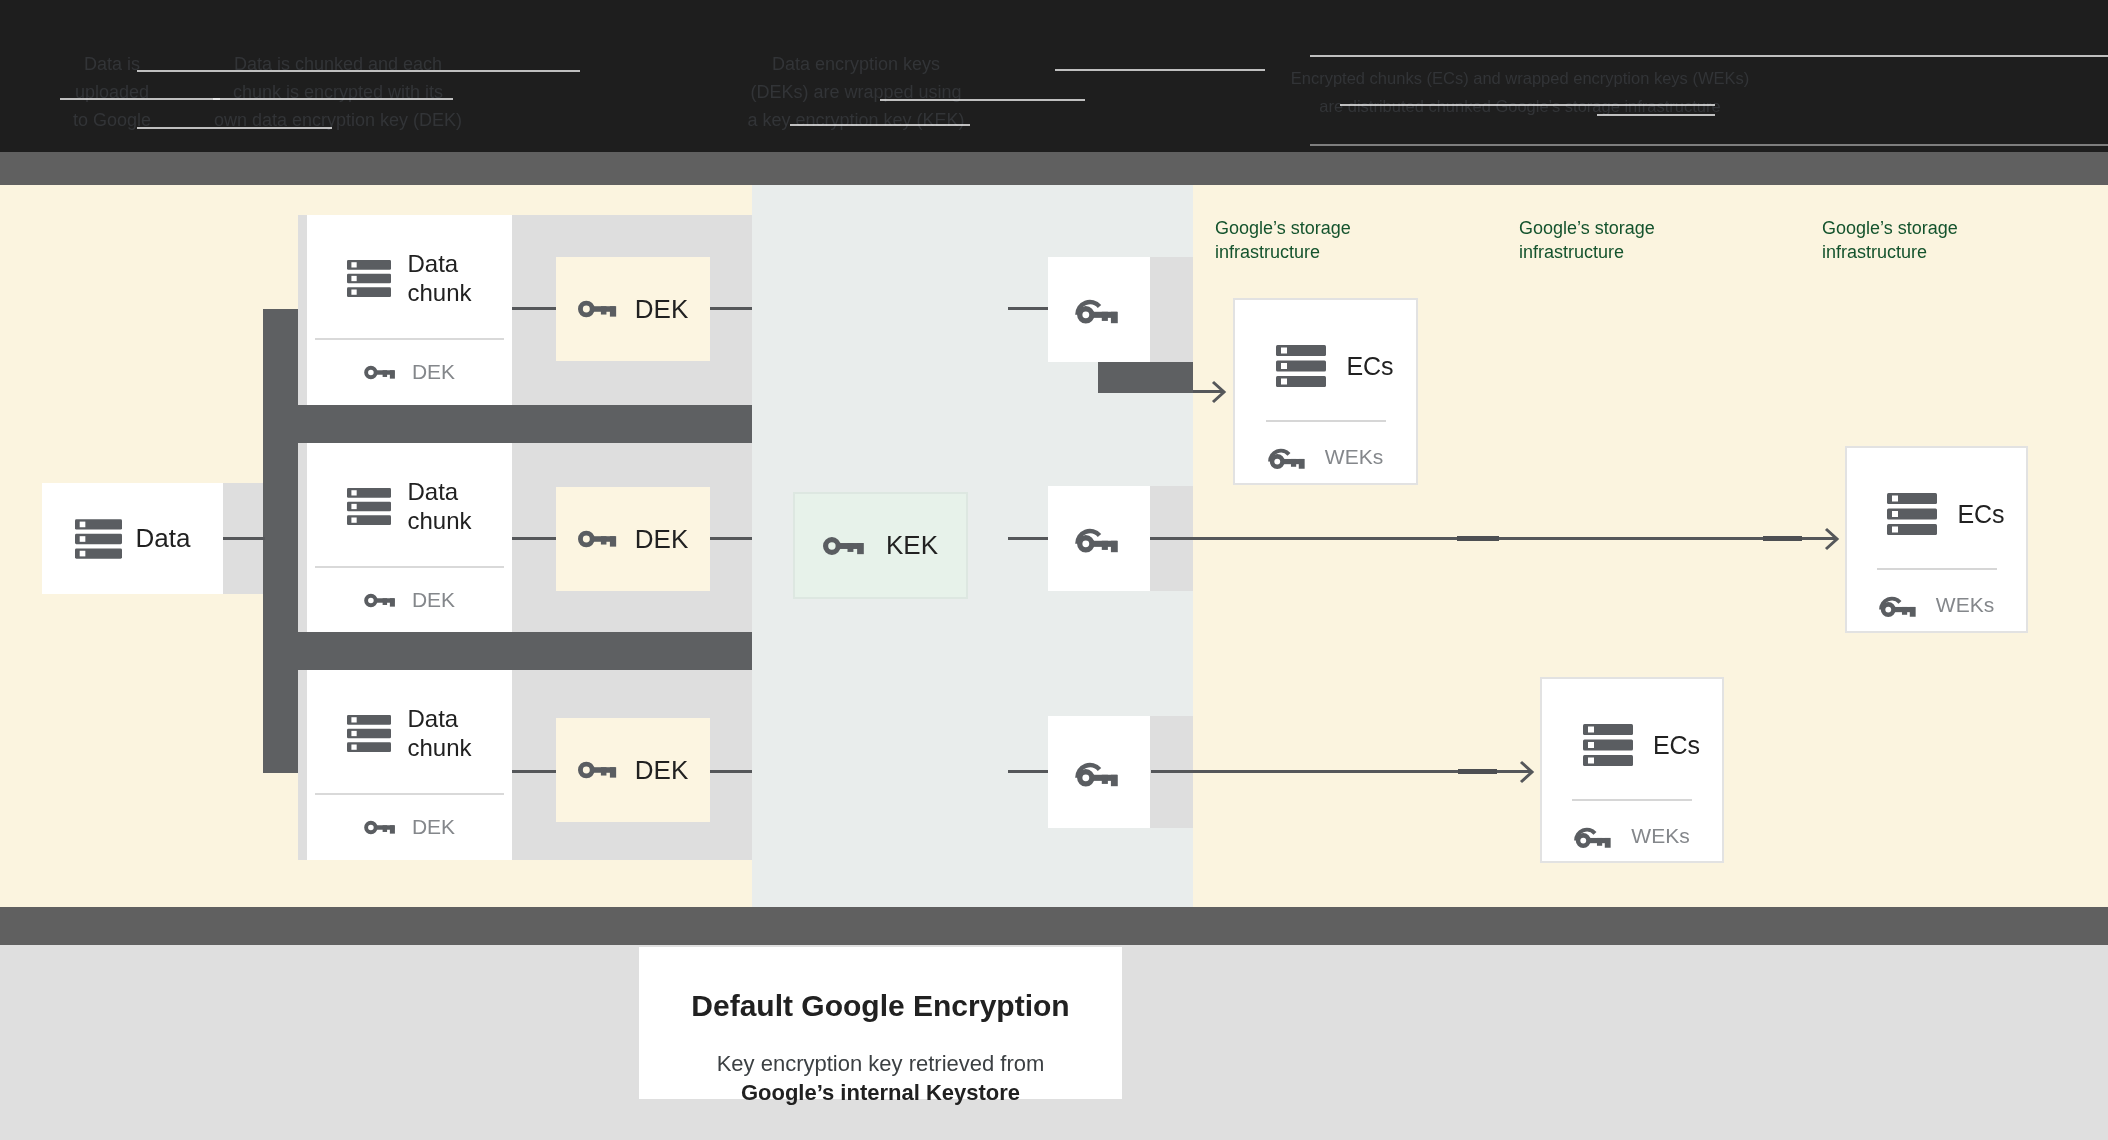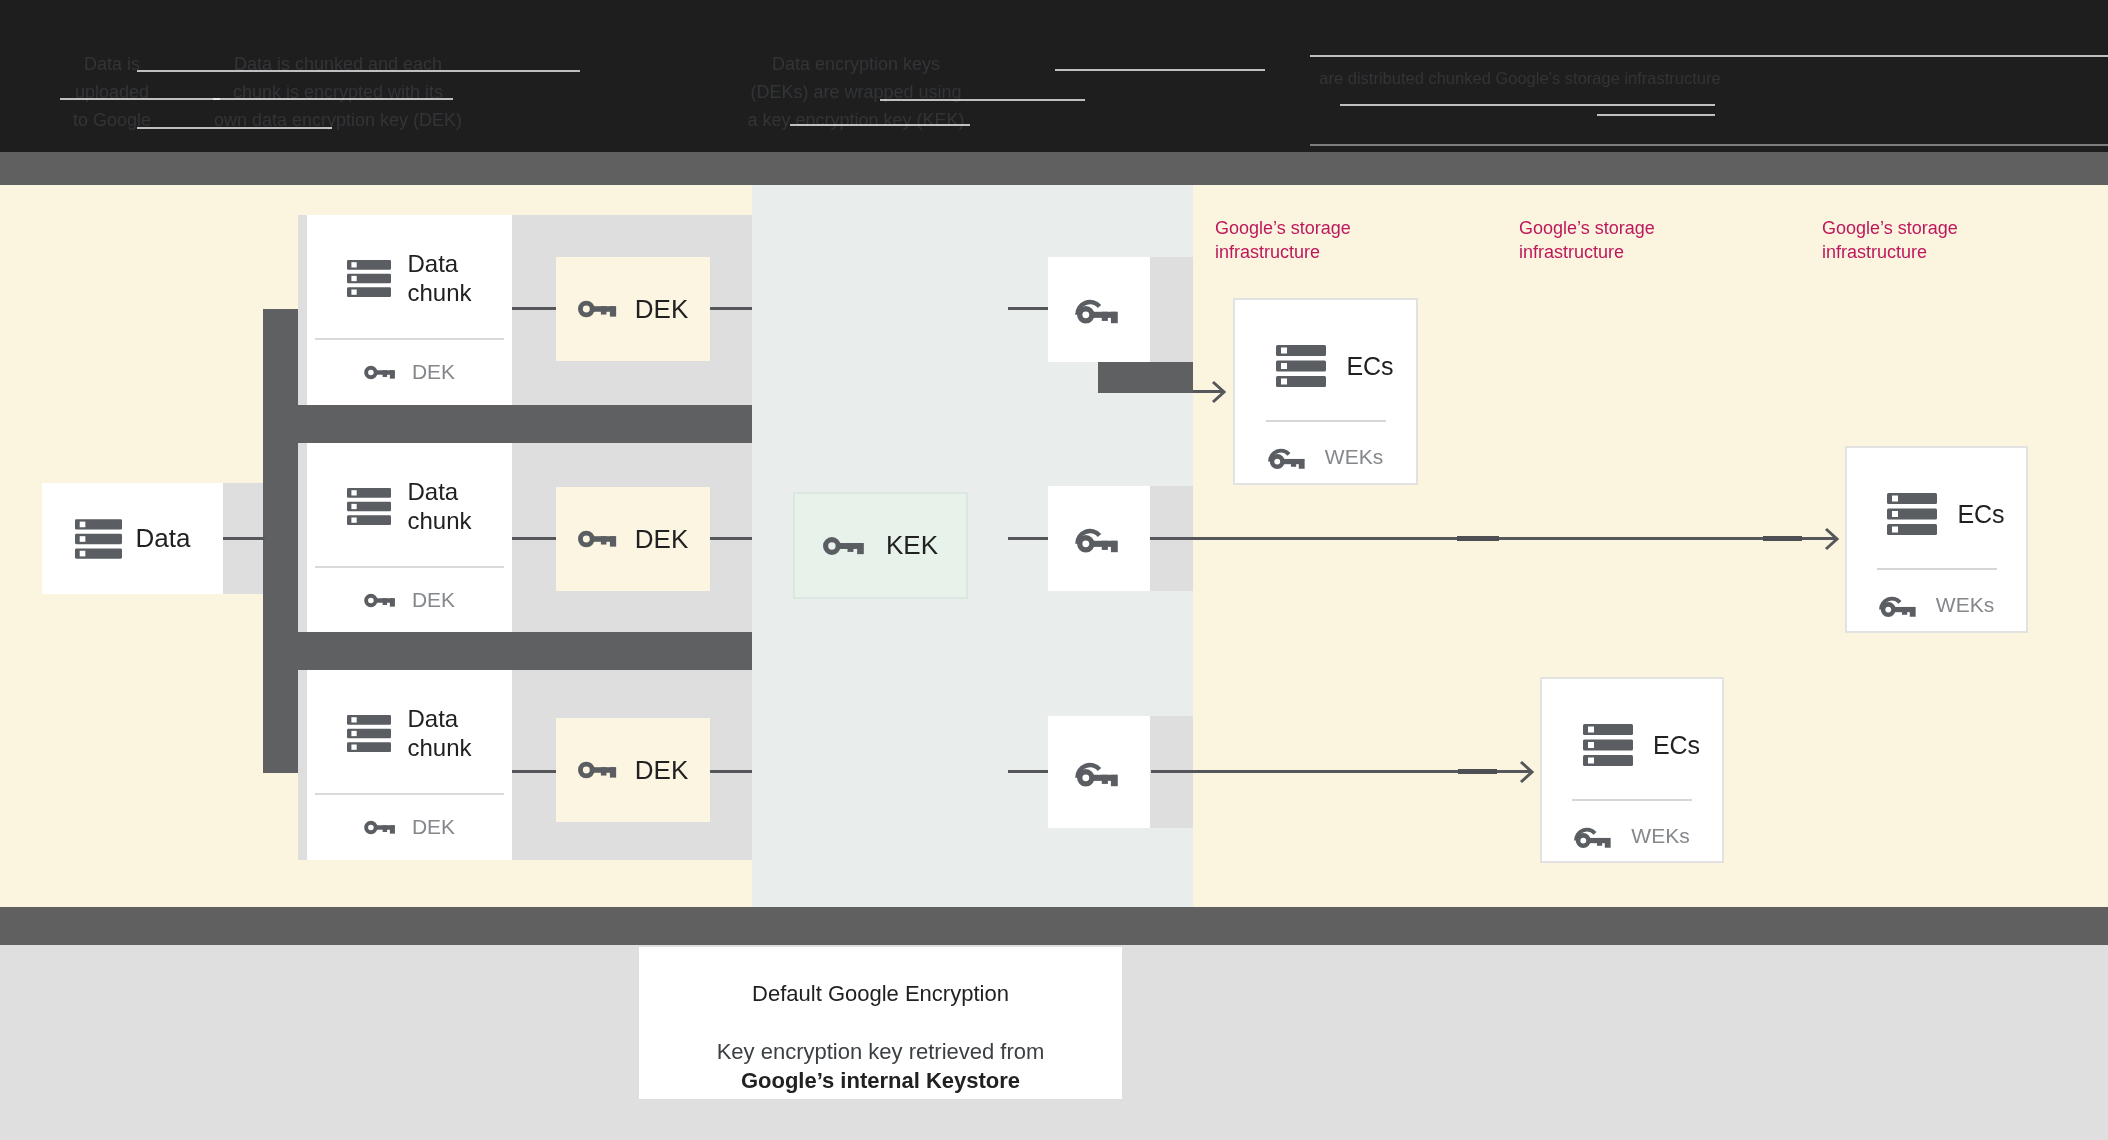--- a/index.html
+++ b/index.html
@@ -38,30 +38,30 @@
 
   .chunk-top{height:122px;display:flex;align-items:center;justify-content:center;gap:16px;
              border-bottom:2px solid #d9d9d9;width:92%;margin:0 auto;box-sizing:border-box;}
   .chunk-title{font-size:24px;line-height:29px;color:#212121;}
   .chunk-bottom{height:64px;display:flex;align-items:center;justify-content:center;gap:13px;}
 
   .ecs-top{height:108px;display:flex;align-items:center;justify-content:center;gap:20px;padding-left:19px;}
   .ecs-div{width:120px;height:2px;background:#d6d6d6;margin:0 auto;}
   .ecs-bottom{height:70px;display:flex;align-items:center;justify-content:center;gap:15px;}
 
-  .storage{color:#be185d;font-size:18px;line-height:24px;}
+  .storage{color:#14532d;font-size:18px;line-height:24px;}
 
   
   .arrow{position:absolute;height:3px;background:#55575a;}
   .ahead{position:absolute;right:-4px;top:-10px;}
   .seg{background:#4d4f52;height:5px;}
 
   
   .caption{background:#ffffff;text-align:center;}
-  .cap-title{font-size:22px;line-height:29px;font-weight:normal;color:#212121;margin-top:32px;}
+  .cap-title{font-size:30px;line-height:29px;font-weight:bold;color:#212121;margin-top:44px;}
   .cap-body{font-size:22px;line-height:29px;color:#3c4043;margin-top:29px;}
   .cap-bold{font-size:22px;line-height:29px;font-weight:bold;color:#212121;}
 </style>
 </head>
 <body>
 
 <svg width="0" height="0" style="position:absolute">
   <defs>
     <symbol id="ic-server" viewBox="0 0 50 42">
       <rect x="0" y="0" width="50" height="11" rx="1.5" fill="currentColor"></rect>
@@ -102,20 +102,21 @@
       <span class="hline">Data is chunked and each</span>
       <span class="hline">chunk is encrypted with its</span>
       <span class="hline">own data encryption key (DEK)</span>
     </div>
     <div class="hstep" style="left:700px;top:50px;width:312px;">
       <span class="hline">Data encryption keys</span>
       <span class="hline">(DEKs) are wrapped using</span>
       <span class="hline">a key encryption key (KEK)</span>
     </div>
     <div class="hstep" style="left:1180px;top:64px;width:680px;font-size:16.5px;">
+      <span class="hline">Encrypted chunks (ECs) and wrapped encryption keys (WEKs)</span>
       <span class="hline">are distributed chunked Google’s storage infrastructure</span>
     </div>
 
     <div class="glitch" style="left:137px;top:70px;width:443px;"></div>
     <div class="glitch" style="left:60px;top:98px;width:160px;"></div>
     <div class="glitch" style="left:213px;top:98px;width:240px;"></div>
     <div class="glitch" style="left:137px;top:127px;width:195px;"></div>
     <div class="glitch" style="left:1055px;top:69px;width:210px;"></div>
     <div class="glitch" style="left:880px;top:99px;width:205px;"></div>
     <div class="glitch" style="left:790px;top:124px;width:180px;"></div>

